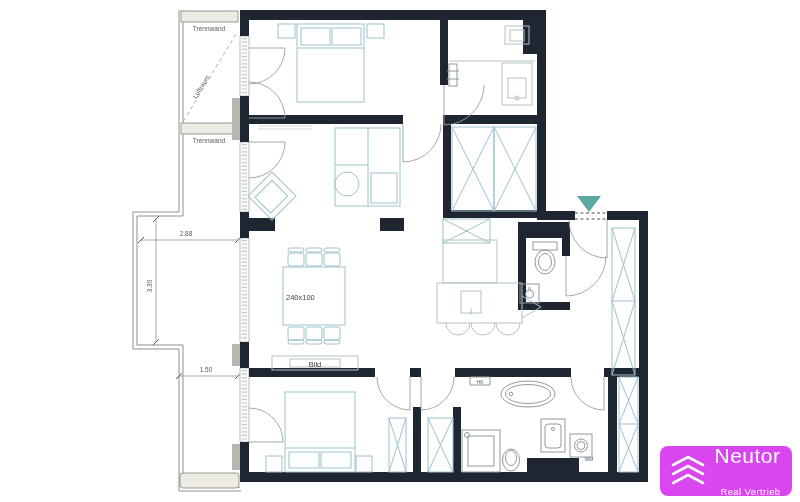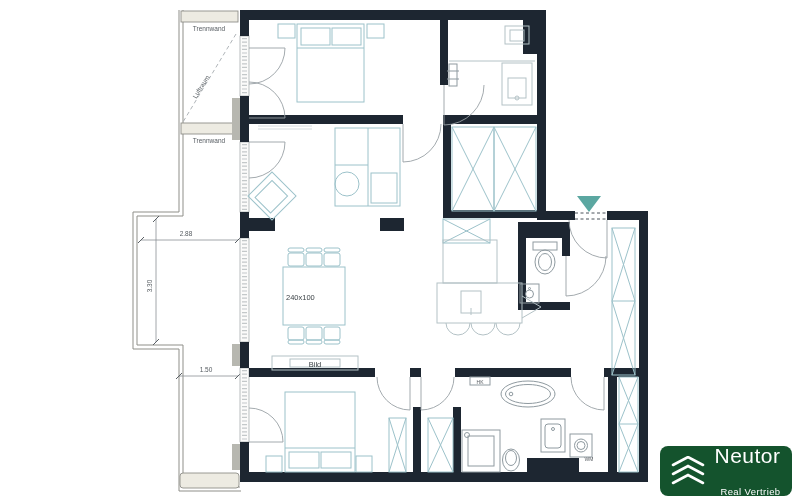--- a/index.html
+++ b/index.html
@@ -17,21 +17,21 @@
   .fix2{fill:none;stroke:#8f9aa0;stroke-width:1}
   .door{fill:none;stroke:#98a0a5;stroke-width:.9}
   .thin{fill:none;stroke:#c9d2d5;stroke-width:.8}
   .dim{stroke:#8a9096;stroke-width:.8}
   .dimtick{stroke:#5a6065;stroke-width:1}
   .lbl{fill:#555b60;font-size:6.5px}
   .lbl2{fill:#3c4347;font-size:7.5px}
   .lblxs{fill:#555b60;font-size:5px}
   .dash{stroke:#9aa1a6;stroke-width:.8;stroke-dasharray:4,3;fill:none}
   .sill{stroke:#4a525a;stroke-width:1;stroke-dasharray:3,2.5}
-  .logo{position:absolute;left:660px;top:446px;width:132px;height:50px;background:#14532d;
+  .logo{position:absolute;left:660px;top:446px;width:132px;height:50px;background:#d946ef;
         border-radius:8px;display:flex;align-items:center;justify-content:center;gap:9px;color:#fff}
   .logo-text{display:flex;flex-direction:column;align-items:flex-end}
   .logo-title{font-size:21px;letter-spacing:.5px;line-height:1;color:#fff}
   .logo-sub{font-size:9.5px;margin-top:20px;letter-spacing:.4px;color:#fff}
 </style>
 </head>
 <body>
 
 <div class="stage">
 <svg width="800" height="502" viewBox="0 0 800 502">

